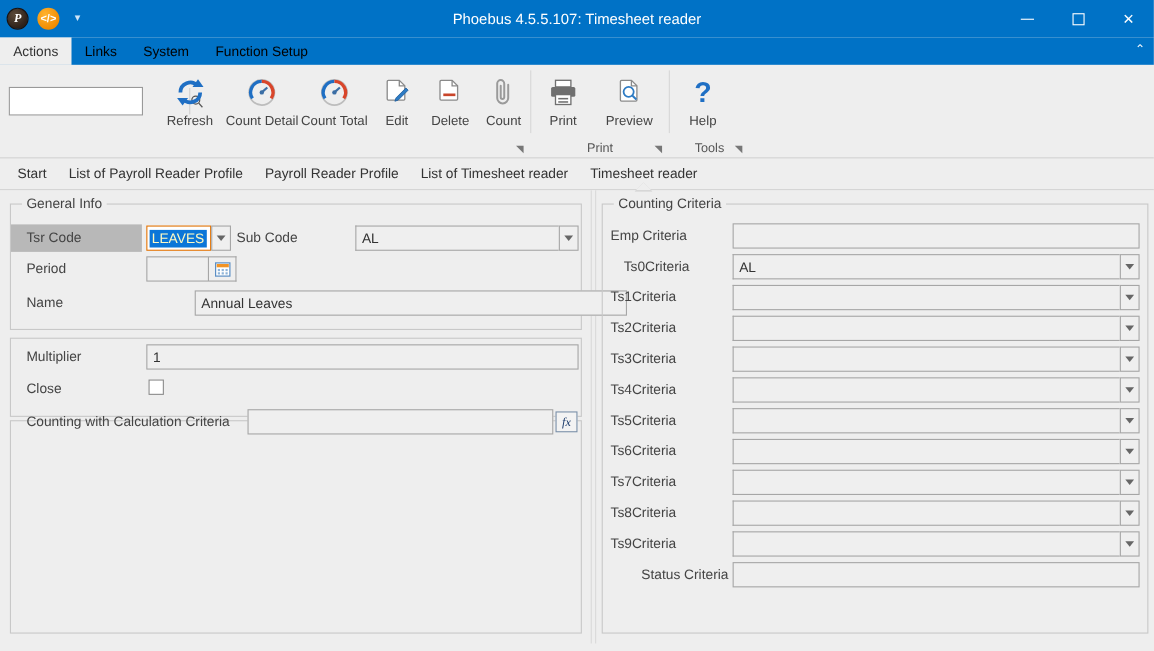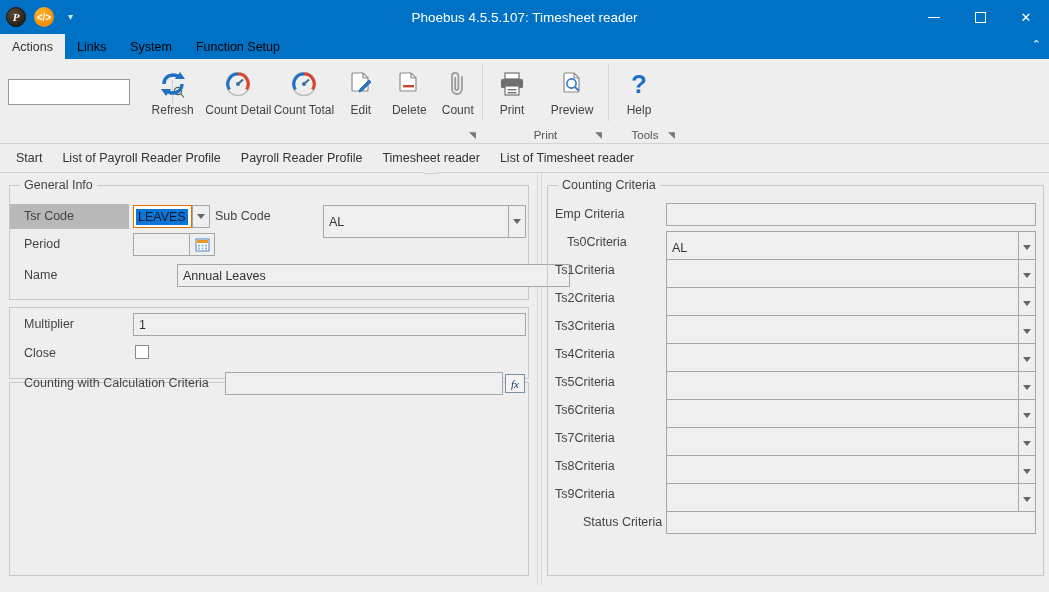--- a/index.html
+++ b/index.html
@@ -203,21 +203,21 @@
   .tfield {
     height: 23px;
     border: 1px solid #a6a6a6;
     background: #efefef;
     font-size: 12.5px; color: #333;
     display: flex; align-items: center;
     padding: 0 5px;
   }
 
   .combo {
-    height: 33px; display: flex; align-items: stretch;
+    height: 23px; display: flex; align-items: stretch;
   }
   .combo .cbtext {
     flex: 1; border: 1px solid #a6a6a6; border-right: none;
     background: #efefef; font-size: 12.5px; color: #333;
     display: flex; align-items: center; padding: 0 5px;
   }
   .combo .cbarrow {
     width: 18px; border: 1px solid #a6a6a6;
     background: #efefef;
     display: flex; align-items: center; justify-content: center;
@@ -239,21 +239,21 @@
     height: 23px; display: flex; align-items: stretch;
   }
   .focus-field .ftext {
     width: 59px;
     border: 1px solid #e07000;
     background: #ffffff;
     display: flex; align-items: center;
     padding: 0 2px;
   }
   .sel-text {
-    background: #0b76d8; color: #0f172a; font-size: 12.5px;
+    background: #0b76d8; color: #fef9c3; font-size: 12.5px;
     padding: 1px 2px;
   }
   .focus-field .farrow {
     width: 18px; border: 1px solid #a6a6a6;
     background: #efefef;
     display: flex; align-items: center; justify-content: center;
     cursor: pointer;
   }
 
   .chk {
@@ -442,22 +442,22 @@
     </div>
     <div class="rgroup-label">Tools</div>
     <div class="dlg-launcher">◥</div>
   </div>
 </div>
 
 <div class="navstrip">
   <div class="navtab">Start</div>
   <div class="navtab">List of Payroll Reader Profile</div>
   <div class="navtab">Payroll Reader Profile</div>
+  <div class="navtab">List of Timesheet reader</div>
   <div class="navtab active">Timesheet reader</div>
-  <div class="navtab">List of Timesheet reader</div>
 </div>
 
 <div class="content">
 
   <div class="pane-left">
 
     <div class="group-box" style="left:9px; top:12px; width:520px; height:115px;">
       <div class="group-title">General Info</div>
     </div>
 

